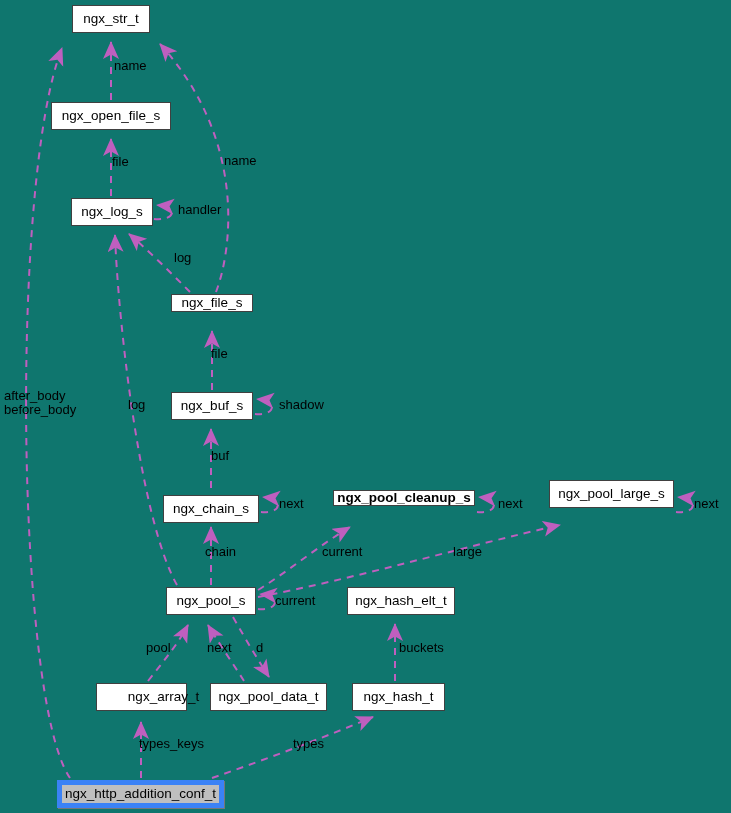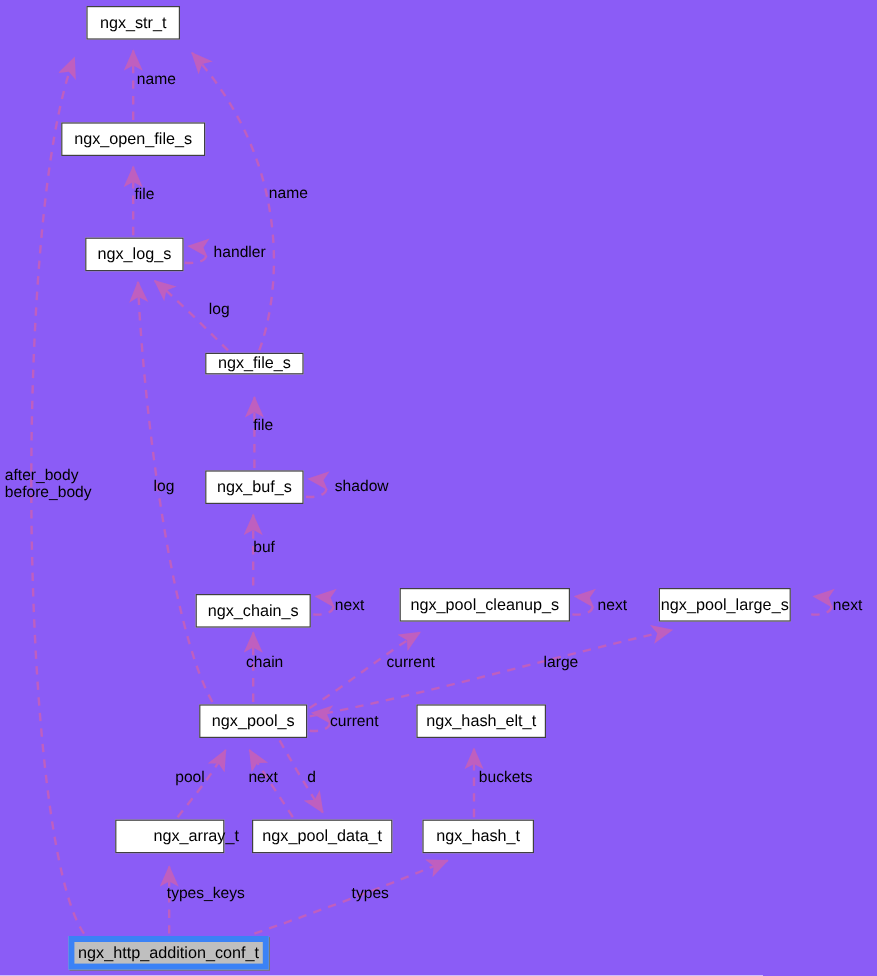--- a/index.html
+++ b/index.html
@@ -8,21 +8,21 @@
     padding: 0;
     background: #ffffff;
   }
   body {
     font-family: "Liberation Sans", "DejaVu Sans", sans-serif;
   }
   #diagram {
     position: relative;
     width: 731px;
     height: 813px;
-    background: #8b5cf6;
+    background: #0f766e;
     overflow: hidden;
   }
   #edge-layer {
     position: absolute;
     left: 0;
     top: 0;
     width: 731px;
     height: 813px;
     pointer-events: none;
   }
@@ -133,24 +133,24 @@
       </div>
       <div class="node" style="left: 171px; top: 294px; width: 82px; height: 18px;">
         <span class="node-label">ngx_file_s</span>
       </div>
       <div class="node" style="left: 171px; top: 392px; width: 82px; height: 28px;">
         <span class="node-label">ngx_buf_s</span>
       </div>
       <div class="node" style="left: 163px; top: 495px; width: 96px; height: 28px;">
         <span class="node-label">ngx_chain_s</span>
       </div>
-      <div class="node" style="left: 333px; top: 490px; width: 142px; height: 28px;">
+      <div class="node" style="left: 333px; top: 490px; width: 142px; height: 16px; font-weight: bold;">
         <span class="node-label">ngx_pool_cleanup_s</span>
       </div>
-      <div class="node" style="left: 549px; top: 490px; width: 110px; height: 28px;">
+      <div class="node" style="left: 549px; top: 480px; width: 125px; height: 28px;">
         <span class="node-label">ngx_pool_large_s</span>
       </div>
       <div class="node" style="left: 166px; top: 587px; width: 90px; height: 28px;">
         <span class="node-label">ngx_pool_s</span>
       </div>
       <div class="node" style="left: 347px; top: 587px; width: 108px; height: 28px;">
         <span class="node-label">ngx_hash_elt_t</span>
       </div>
       <div class="node" style="left: 96px; top: 683px; width: 91px; height: 28px; padding-left: 44px;">
         <span class="node-label">ngx_array_t</span>

